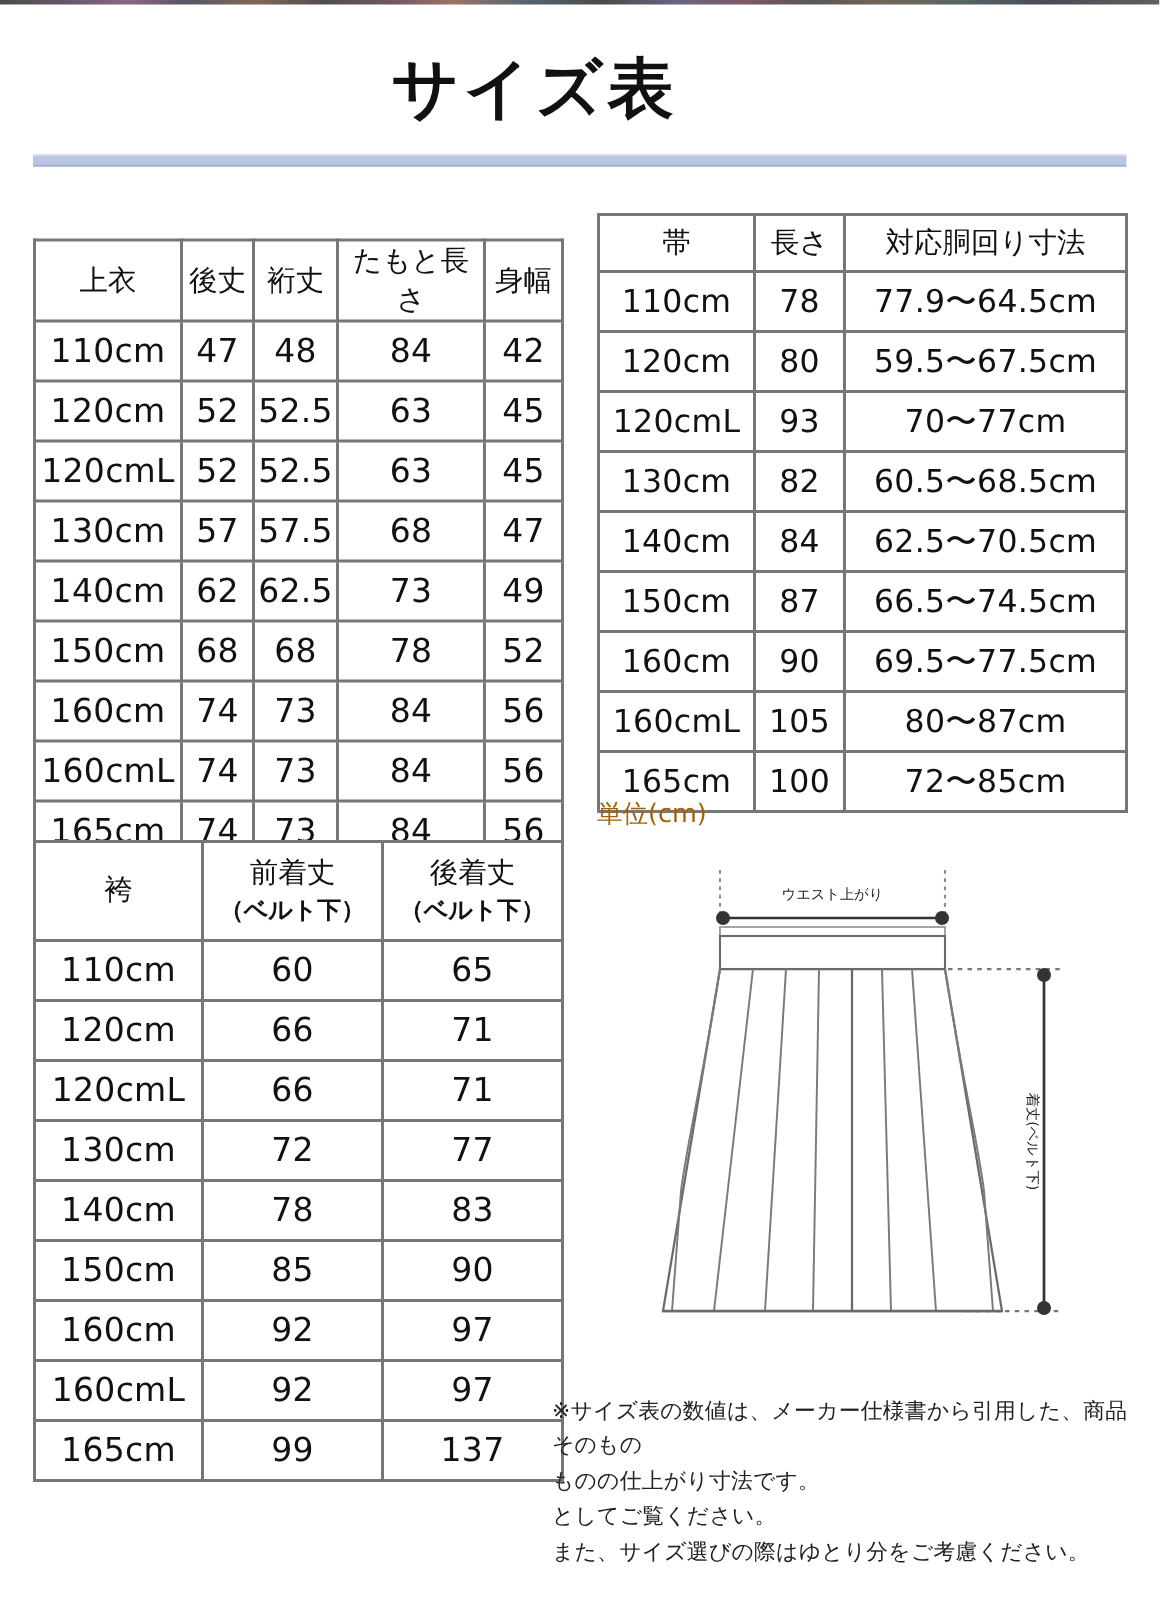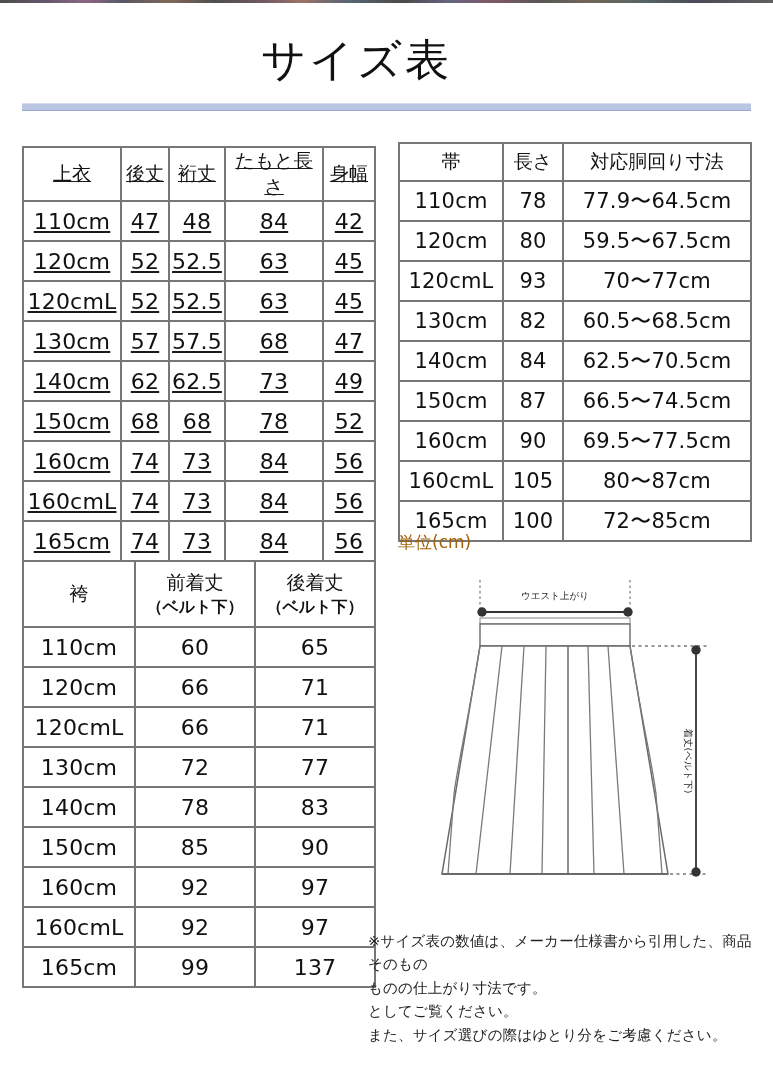--- a/index.html
+++ b/index.html
@@ -31,21 +31,21 @@
     opacity: .85;
   }
 
   .page-title {
     position: absolute;
     top: 36px;
     left: 0;
     width: 713px;
     text-align: center;
     font-size: 44px;
-    font-weight: 400;
+    font-weight: 700;
     letter-spacing: 3px;
     line-height: 1.1;
     color: #111;
   }
 
   .title-rule {
     position: absolute;
     top: 103px;
     left: 22px;
     width: 729px;
@@ -77,21 +77,21 @@
   table.size-table td {
     font-size: 22px;
     height: 38px;
     letter-spacing: .2px;
   }
   table.size-table td.label-cell {
     font-size: 22px;
   }
 
   
-  #table-jacket-wrap { position: absolute; top: 146px; left: 22px; text-decoration: underline; }
+  #table-jacket-wrap { position: absolute; top: 159px; left: 22px; }
   #table-jacket { width: 352px; }
   #table-jacket col.c0 { width: 98px; }
   #table-jacket col.c1 { width: 48px; }
   #table-jacket col.c2 { width: 56px; }
   #table-jacket col.c3 { width: 98px; }
   #table-jacket col.c4 { width: 52px; }
 
   
   #table-obi-wrap { position: absolute; top: 142px; left: 398px; }
   #table-obi { width: 352px; }

